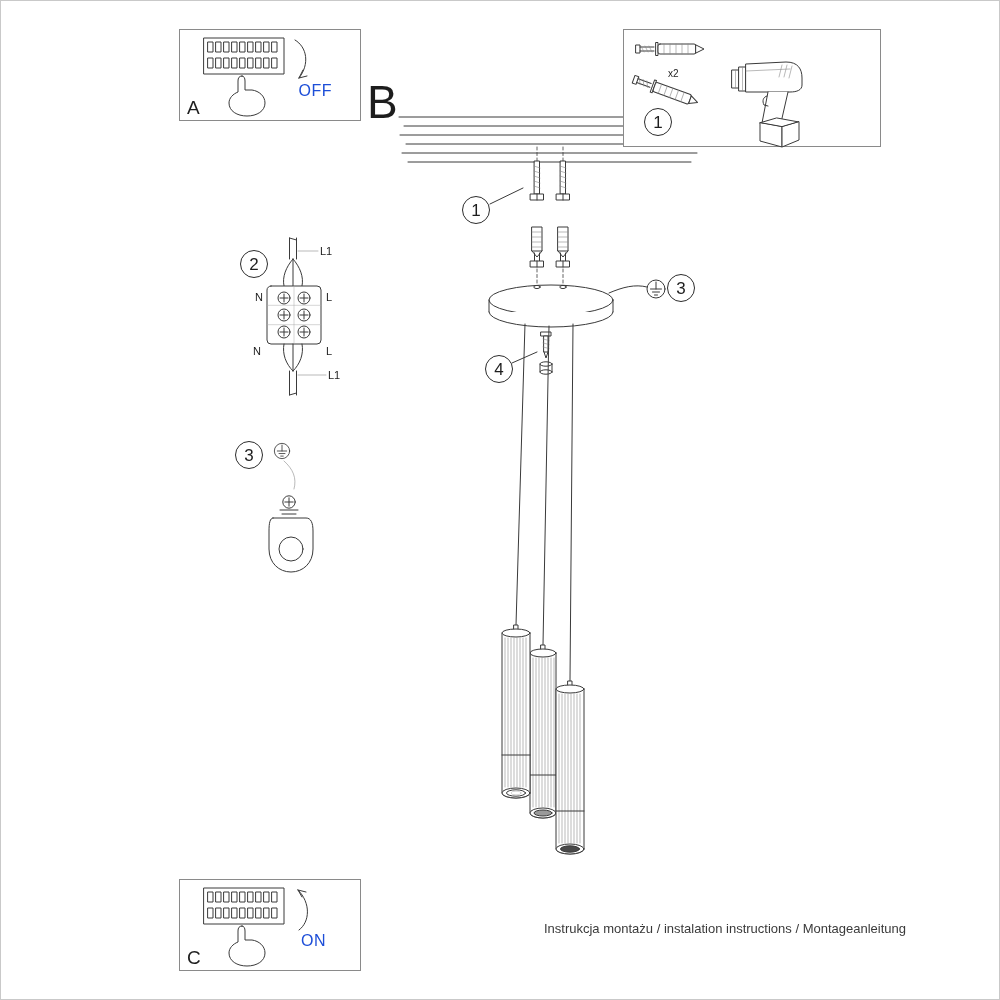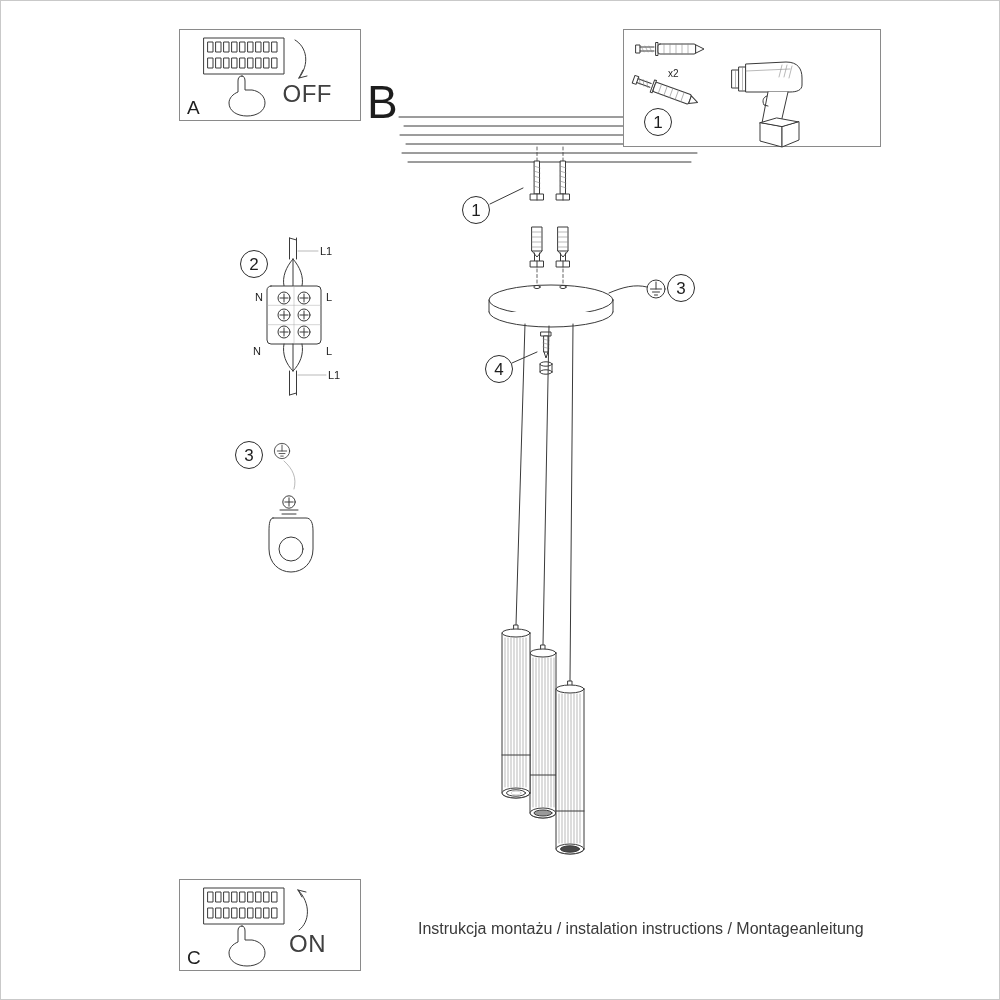--- a/index.html
+++ b/index.html
@@ -6,28 +6,28 @@
   .page{
     position:relative;width:1000px;height:1000px;background:#ffffff;
     border:1px solid #c9c9c9;box-sizing:border-box;
     font-family:"Liberation Sans",sans-serif;color:#1e1e1e;overflow:hidden;
   }
   .panel{position:absolute;border:1px solid #8a8a8a;background:#fff;box-sizing:border-box;}
   .panel-a{left:178px;top:28px;width:182px;height:92px;}
   .panel-c{left:178px;top:878px;width:182px;height:92px;}
   .panel-tools{left:622px;top:28px;width:258px;height:118px;}
   .corner-label{position:absolute;left:7px;bottom:1px;font-size:19px;color:#1e1e1e;}
-  .action-label{position:absolute;right:28px;bottom:12px;font-size:24px;letter-spacing:.5px;color:#404040;}
+  .action-label{position:absolute;right:28px;bottom:20px;font-size:16px;letter-spacing:.5px;color:#1d4ed8;}
   .big-letter{position:absolute;left:366px;top:74px;font-size:46px;color:#1d1d1d;}
   .circled{
     position:absolute;width:28px;height:28px;border:1.4px solid #2c2c2c;border-radius:50%;
     text-align:center;line-height:27px;font-size:17px;background:#fff;box-sizing:border-box;
   }
-  .footer{position:absolute;left:417px;top:920px;width:500px;text-align:left;
-    font-size:16px;line-height:15px;color:#3a3a3a;}
+  .footer{position:absolute;left:405px;top:920px;width:500px;text-align:right;
+    font-size:13px;line-height:15px;color:#3a3a3a;}
   .art{position:absolute;overflow:visible;}
   .art *{fill:none;stroke:#3a3a3a;stroke-width:1;stroke-linecap:round;stroke-linejoin:round;}
   .art .fw{fill:#ffffff;}
   .art .fd{fill:#4a4a4a;}
   .art .fg{fill:#9a9a9a;}
   .art .thin{stroke:#8a8a8a;stroke-width:.6;}
   .art .lt{stroke:#ababab;stroke-width:.5;}
   .art .dash{stroke-dasharray:3 2.5;stroke-width:.8;}
   .art text{fill:#1e1e1e;stroke:none;font-size:11px;font-family:"Liberation Sans",sans-serif;}
 </style>

